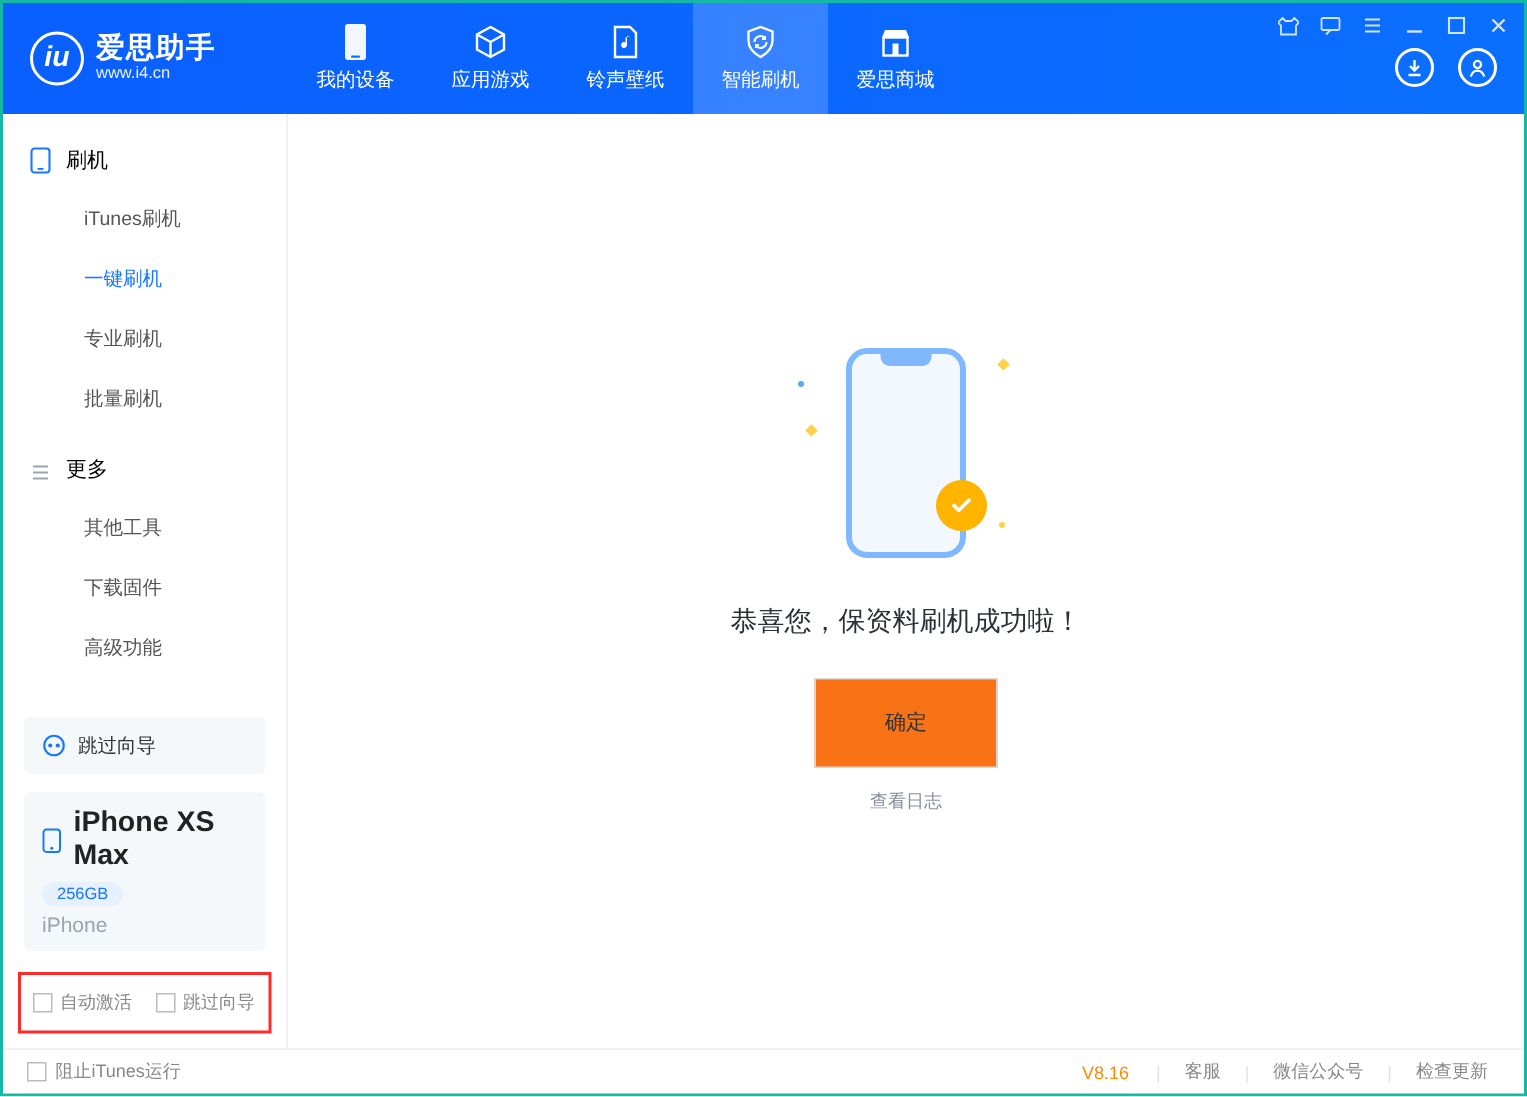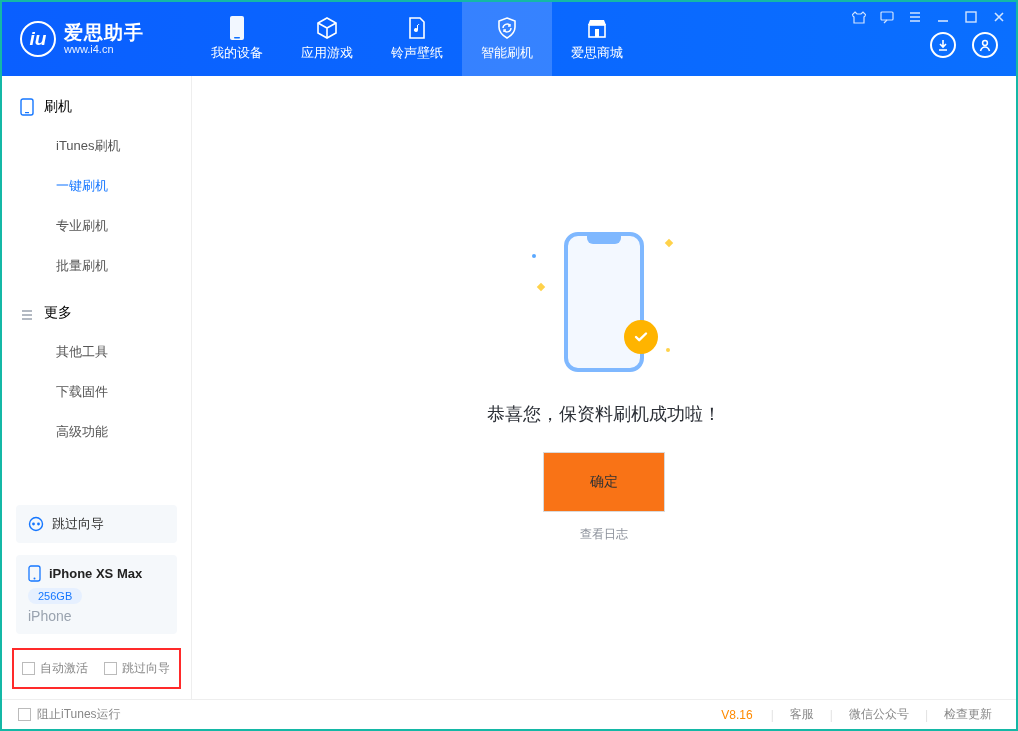--- a/index.html
+++ b/index.html
@@ -23,21 +23,21 @@
 
 .mainrow { flex: 1; display: flex; min-height: 0; }
 .sidebar { width: 190px; border-right: 1px solid #eee; display: flex; flex-direction: column; padding-top: 12px; }
 .side-section-hdr { display: flex; align-items: flex-end; font-size: 14px; color: #000000; padding: 10px 18px; gap: 10px; }
 .side-item { font-size: 13px; color: #555; padding: 11px 18px 11px 54px; cursor: pointer; }
 .side-item.active { color: #1677ff; }
 .side-flex { flex: 1; }
 
 .device-card { margin: 6px 14px; padding: 10px 12px; border-radius: 4px; background: #f5f8fb; font-size: 13px; color: #333; display: flex; align-items: center; gap: 8px; }
 .device-info { margin: 6px 14px 10px; padding: 10px 12px; border-radius: 4px; background: #f5f8fb; font-size: 12px; }
-.device-name { font-size: 13px; font-weight: 600; color: #222; margin-bottom: 6px; display: flex; align-items: center; gap: 8px; }
+.device-name { font-size: 19px; font-weight: 600; color: #222; margin-bottom: 6px; display: flex; align-items: center; gap: 8px; }
 .capacity-badge { display: inline-block; background: #e6f0ff; color: #1677ff; border-radius: 999px; padding: 2px 10px; font-size: 11px; }
 .device-sub { color: #9aa3af; font-size: 14px; margin-top: 4px; }
 
 .opt-box { margin: 4px 10px 10px; border: 2px solid #ff2a2a; padding: 10px 8px; display: flex; gap: 16px; align-items: center; font-size: 12px; color: #888; }
 .chk { width: 13px; height: 13px; border: 1px solid #bbb; display: inline-block; vertical-align: middle; }
 
 .content { flex: 1; position: relative; display: flex; flex-direction: column; align-items: center; justify-content: center; }
 .illus { width: 120px; height: 150px; position: relative; margin-bottom: 20px; }
 .phone { width: 80px; height: 140px; border: 4px solid #7fb8ff; border-radius: 14px; position: absolute; left: 20px; top: 0; background: #f3f8ff; }
 .notch { width: 34px; height: 8px; background: #7fb8ff; border-radius: 0 0 6px 6px; position: absolute; top: 0; left: 50%; transform: translateX(-50%); }

